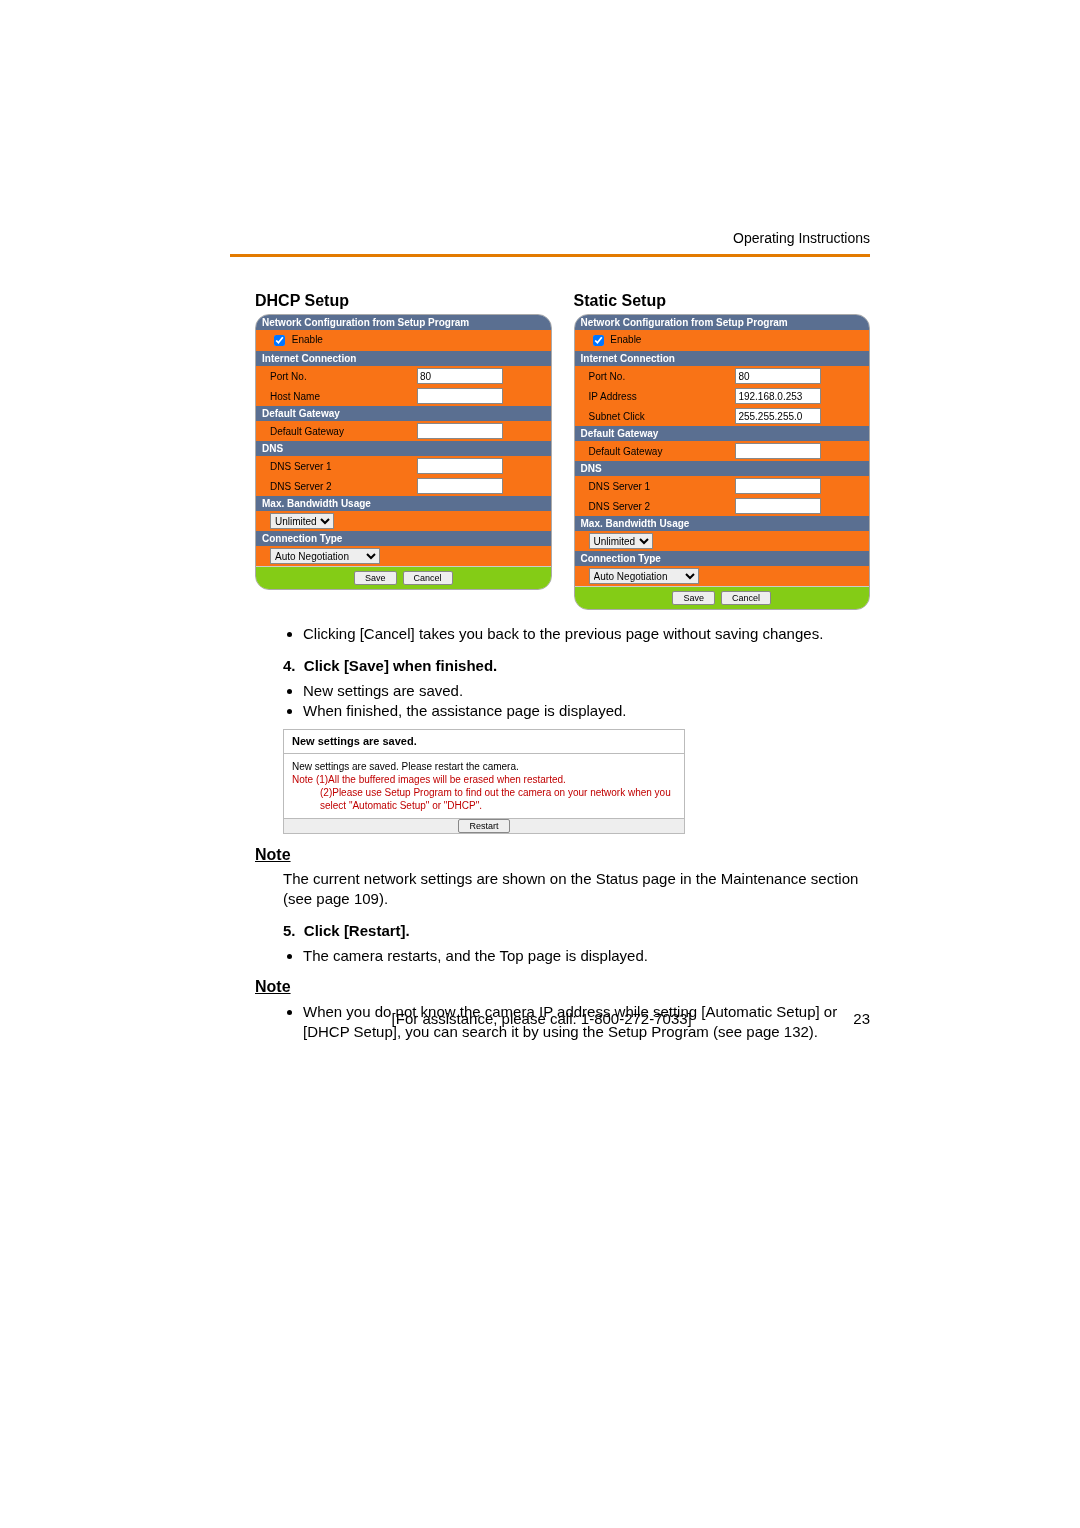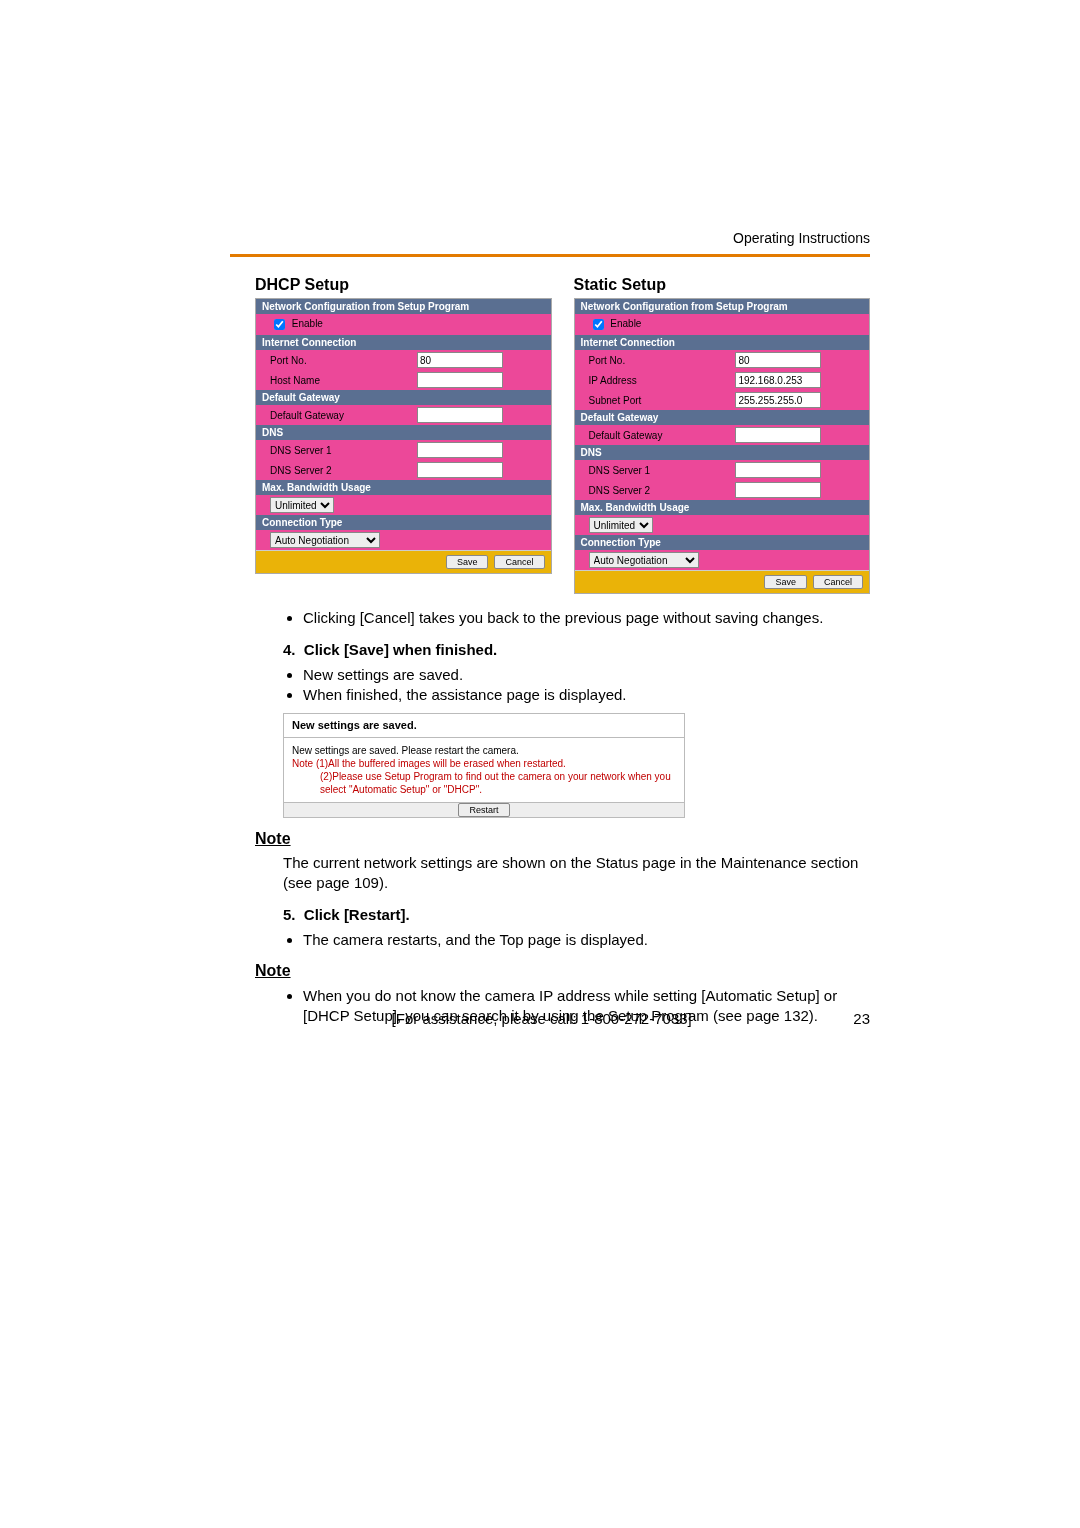--- a/index.html
+++ b/index.html
@@ -24,53 +24,53 @@
   }
   .orange-rule {
     position: absolute;
     top: 254px;
     left: 230px;
     right: 210px;
     border-top: 3px solid #e37a00;
   }
   .content {
     position: absolute;
-    top: 276px;
+    top: 292px;
     left: 255px;
     right: 210px;
   }
   .two-col {
     display: flex;
     gap: 22px;
   }
   .col { width: 50%; }
   .col-title {
     font-size: 16px;
     font-weight: bold;
     margin: 0 0 4px 0;
   }
   .panel {
     border: 1px solid #aaa;
-    border-radius: 0;
+    border-radius: 14px;
     overflow: hidden;
     font-size: 10px;
     background: #f7f7f7;
   }
   .section-hdr {
     background: #5a6f91;
     color: #fff;
     font-weight: bold;
     padding: 2px 6px;
     font-size: 10px;
   }
   .row {
     display: flex;
     align-items: center;
     padding: 2px 6px;
-    background: #ec4899;
+    background: #f97316;
   }
   .row .label {
     flex: 0 0 52%;
     padding-left: 8px;
   }
   .row .field {
     flex: 1;
   }
   .inp {
     font-size: 10px;
@@ -87,24 +87,24 @@
     background: #eee;
   }
   .cb {
     width: 11px;
     height: 11px;
     vertical-align: middle;
     margin-right: 4px;
   }
   .btnbar {
     display: flex;
-    justify-content: flex-end;
+    justify-content: center;
     gap: 6px;
     padding: 4px 6px;
-    background: #eab308;
+    background: #84cc16;
     border-top: 1px solid #ccc;
   }
   .btn {
     font-size: 9px;
     padding: 1px 10px;
     border: 1px solid #888;
     background: #eee;
     border-radius: 2px;
   }
   .body-text {
@@ -241,21 +241,21 @@
           <div class="section-hdr">Internet Connection</div>
           <div class="row">
             <span class="label">Port No.</span>
             <span class="field"><input class="inp" value="80" style=""></span>
           </div>
           <div class="row">
             <span class="label">IP Address</span>
             <span class="field"><input class="inp" value="192.168.0.253" style=""></span>
           </div>
           <div class="row">
-            <span class="label">Subnet Port</span>
+            <span class="label">Subnet Click</span>
             <span class="field"><input class="inp" value="255.255.255.0" style=""></span>
           </div>
           <div class="section-hdr">Default Gateway</div>
           <div class="row">
             <span class="label">Default Gateway</span>
             <span class="field"><input class="inp" style=""></span>
           </div>
           <div class="section-hdr">DNS</div>
           <div class="row">
             <span class="label">DNS Server 1</span>

